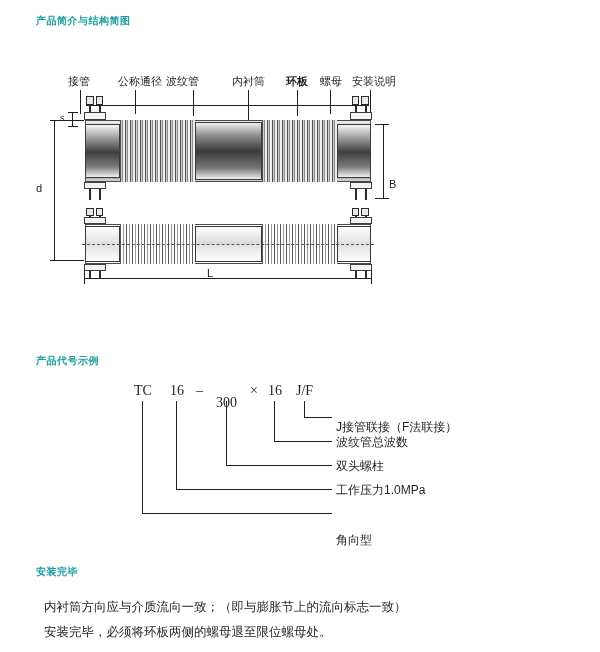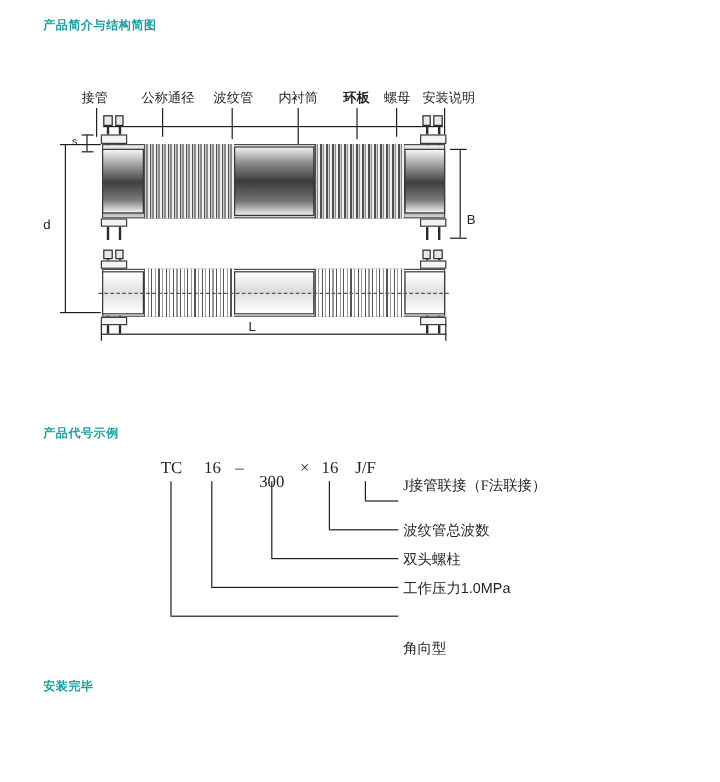--- a/index.html
+++ b/index.html
@@ -151,21 +151,21 @@
 <body>
 
 <div class="section-title" id="title-1">产品简介与结构简图</div>
 <div class="section-title" id="title-2">产品代号示例</div>
 <div class="section-title" id="title-3">安装完毕</div>
 
 <div id="figure1">
 
   <div class="fig-label" style="left:68px; top:14px;">接管</div>
   <div class="fig-label" style="left:118px; top:14px;">公称通径</div>
-  <div class="fig-label" style="left:178px; top:14px;">波纹管</div>
+  <div class="fig-label" style="left:166px; top:14px;">波纹管</div>
   <div class="fig-label" style="left:232px; top:14px;">内衬筒</div>
   <div class="fig-label" style="left:286px; top:14px;font-weight:bold;">环板</div>
   <div class="fig-label" style="left:320px; top:14px;">螺母</div>
   <div class="fig-label" style="left:352px; top:14px;">安装说明</div>
 
   <div class="leader" style="left:80px;  top:30px; height:24px;"></div>
   <div class="leader" style="left:135px; top:30px; height:24px;"></div>
   <div class="leader" style="left:193px; top:30px; height:26px;"></div>
   <div class="leader" style="left:248px; top:30px; height:50px;"></div>
   <div class="leader" style="left:297px; top:30px; height:26px;"></div>
@@ -266,21 +266,23 @@
   <div class="vline" style="left:226px; top:26px; height:64px;"></div>
   <div class="vline" style="left:274px; top:26px; height:40px;"></div>
   <div class="vline" style="left:304px; top:26px; height:16px;"></div>
 
   <div class="hline" style="left:304px; top:42px; width:28px;"></div>
   <div class="hline" style="left:274px; top:66px; width:58px;"></div>
   <div class="hline" style="left:226px; top:90px; width:106px;"></div>
   <div class="hline" style="left:176px; top:114px; width:156px;"></div>
   <div class="hline" style="left:142px; top:138px; width:190px;"></div>
 
-  <div class="code-desc" style="left:336px; top:21px;font-family:Liberation Serif, serif;">J接管联接（F法联接）</div>
+  <div class="code-desc" style="left:336px; top:44px;">J接管联接（F法联接）</div>
   <div class="code-desc" style="left:336px; top:59px;">波纹管总波数</div>
   <div class="code-desc" style="left:336px; top:83px;">双头螺柱</div>
   <div class="code-desc" style="left:336px; top:107px;">工作压力1.0MPa</div>
   <div class="code-desc" style="left:336px; top:131px;margin-top:26px;">角向型</div>
 </div>
 
 <div id="install-notes">
+  <p>内衬筒方向应与介质流向一致；（即与膨胀节上的流向标志一致）</p>
+  <p>安装完毕，必须将环板两侧的螺母退至限位螺母处。</p>
 </div>
 
 </body></html>

